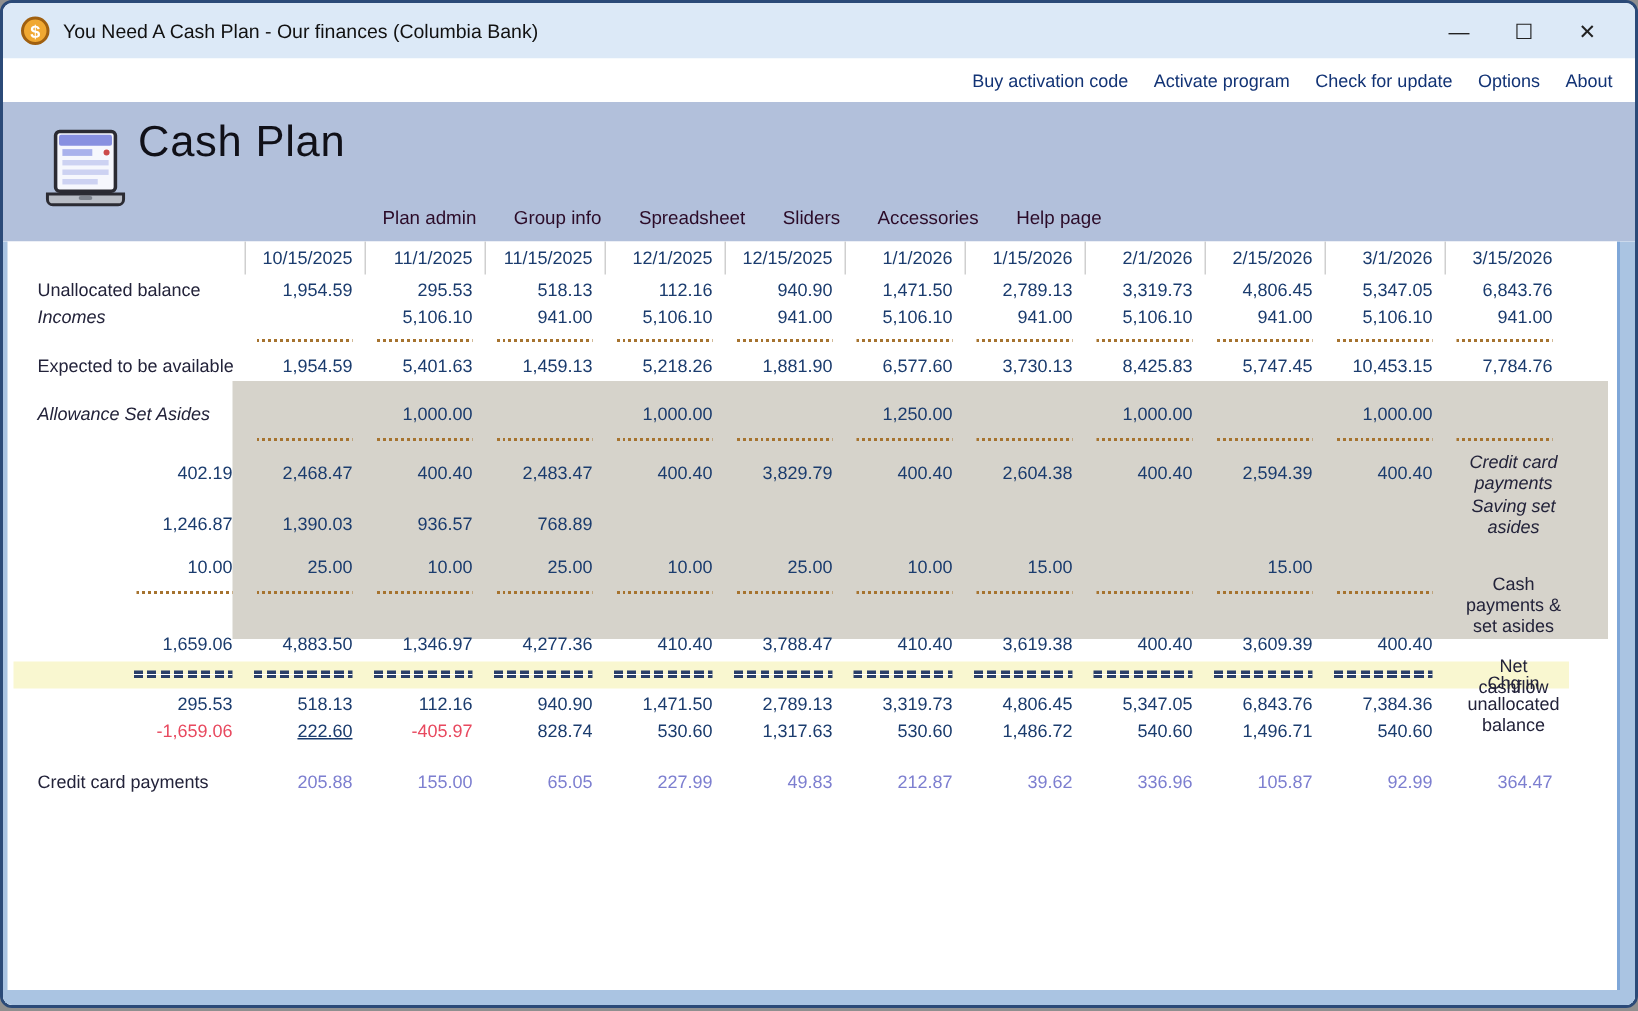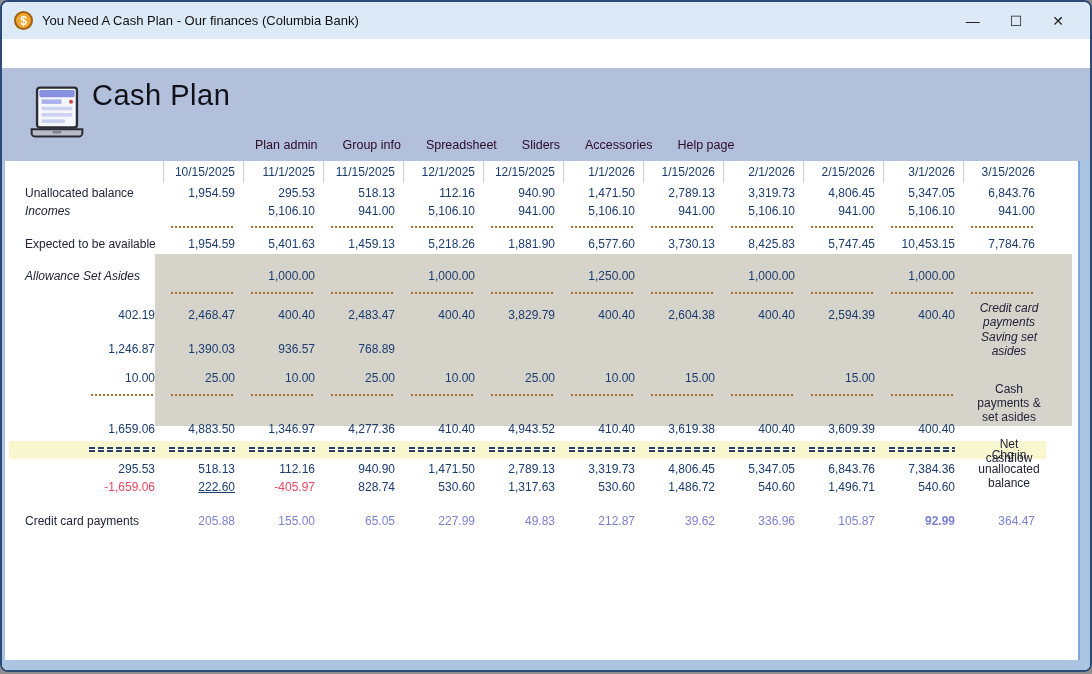--- a/index.html
+++ b/index.html
@@ -51,20 +51,27 @@
     <div class="titlebar">
       <span class="coin">$</span>
       <span class="title-text">You Need A Cash Plan - Our finances (Columbia Bank)</span>
       <span class="win-controls">
         <span>—</span>
         <span class="wc-max">☐</span>
         <span>✕</span>
       </span>
     </div>
 
+    <div class="menubar">
+        <a>Buy activation code</a>
+        <a>Activate program</a>
+        <a>Check for update</a>
+        <a>Options</a>
+        <a>About</a>
+      </div>
 
     <div class="appheader">
       <svg class="logo" viewBox="0 0 64 60">
         <rect x="10" y="2" width="44" height="44" rx="3" fill="#f6f7fd" stroke="#2b2b33" stroke-width="2.6"></rect>
         <rect x="12.5" y="4.5" width="39" height="8" rx="1.5" fill="#8890e0"></rect>
         <circle cx="47.5" cy="17.5" r="2.2" fill="#cc4a4a"></circle>
         <rect x="15" y="15" width="22" height="5" fill="#aab2ec"></rect>
         <rect x="15" y="23" width="34" height="4" fill="#cdd2f2"></rect>
         <rect x="15" y="30" width="34" height="4" fill="#cdd2f2"></rect>
         <rect x="15" y="37" width="26" height="4" fill="#cdd2f2"></rect>
@@ -284,21 +291,21 @@
             </div>
             <div class="cell" style="height: 10px;">
               <div class="sep-dotted-line"></div>
             </div>
             <div class="cell label" style="height: 26px;">Cash payments &amp; set asides</div>
             <div class="cell val" style="height: 26px;">1,659.06</div>
             <div class="cell val" style="height: 26px;">4,883.50</div>
             <div class="cell val" style="height: 26px;">1,346.97</div>
             <div class="cell val" style="height: 26px;">4,277.36</div>
             <div class="cell val" style="height: 26px;">410.40</div>
-            <div class="cell val" style="height: 26px;">4,943.52</div>
+            <div class="cell val" style="height: 26px;">3,788.47</div>
             <div class="cell val" style="height: 26px;">410.40</div>
             <div class="cell val" style="height: 26px;">3,619.38</div>
             <div class="cell val" style="height: 26px;">400.40</div>
             <div class="cell val" style="height: 26px;">3,609.39</div>
             <div class="cell val" style="height: 26px;">400.40</div>
             <div class="cell label" style="height: 15px;"></div>
             <div class="cell" style="height: 15px;">
               <div class="sep-double-line"></div>
             </div>
             <div class="cell" style="height: 15px;">
@@ -359,21 +366,21 @@
             <div class="cell label" style="height: 18px;">Credit card payments</div>
             <div class="cell val muted" style="height: 18px; text-align: right;">205.88</div>
             <div class="cell val muted" style="height: 18px;">155.00</div>
             <div class="cell val muted" style="height: 18px;">65.05</div>
             <div class="cell val muted" style="height: 18px;">227.99</div>
             <div class="cell val muted" style="height: 18px;">49.83</div>
             <div class="cell val muted" style="height: 18px;">212.87</div>
             <div class="cell val muted" style="height: 18px;">39.62</div>
             <div class="cell val muted" style="height: 18px;">336.96</div>
             <div class="cell val muted" style="height: 18px;">105.87</div>
-            <div class="cell val muted" style="height: 18px; font-weight: bold;">92.99</div>
+            <div class="cell val muted" style="height: 18px;">92.99</div>
             <div class="cell val muted" style="height: 18px;">364.47</div>
           </div>
       </div>
       <div class="inner-edge"></div>
     </div>
 
   </div>
 </div>
 
 </body></html>

